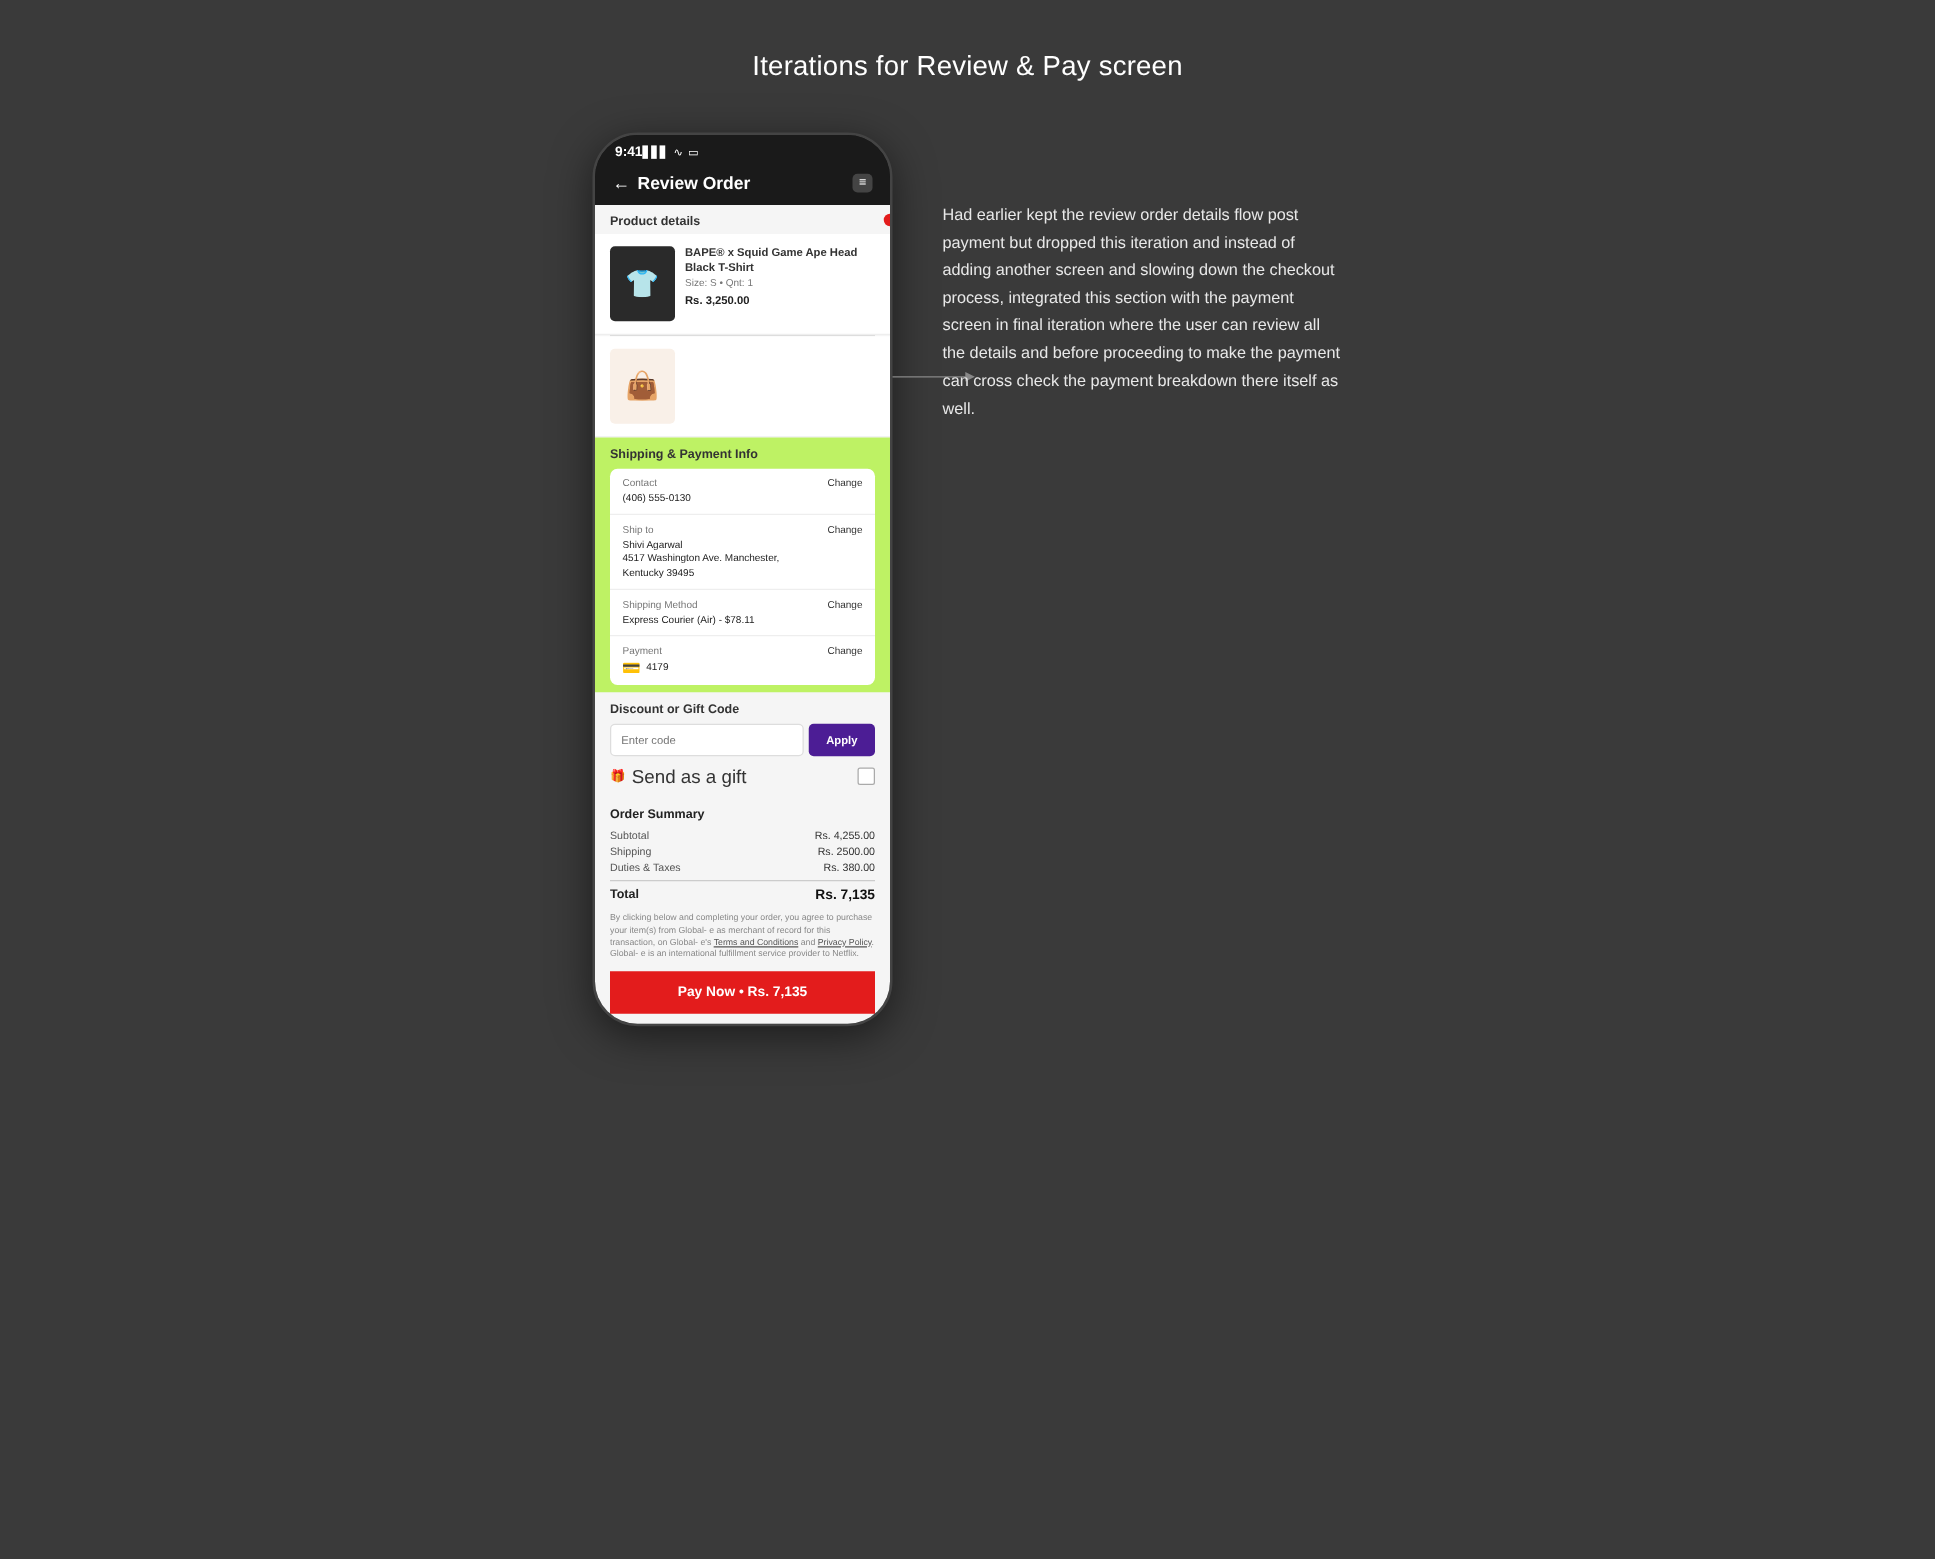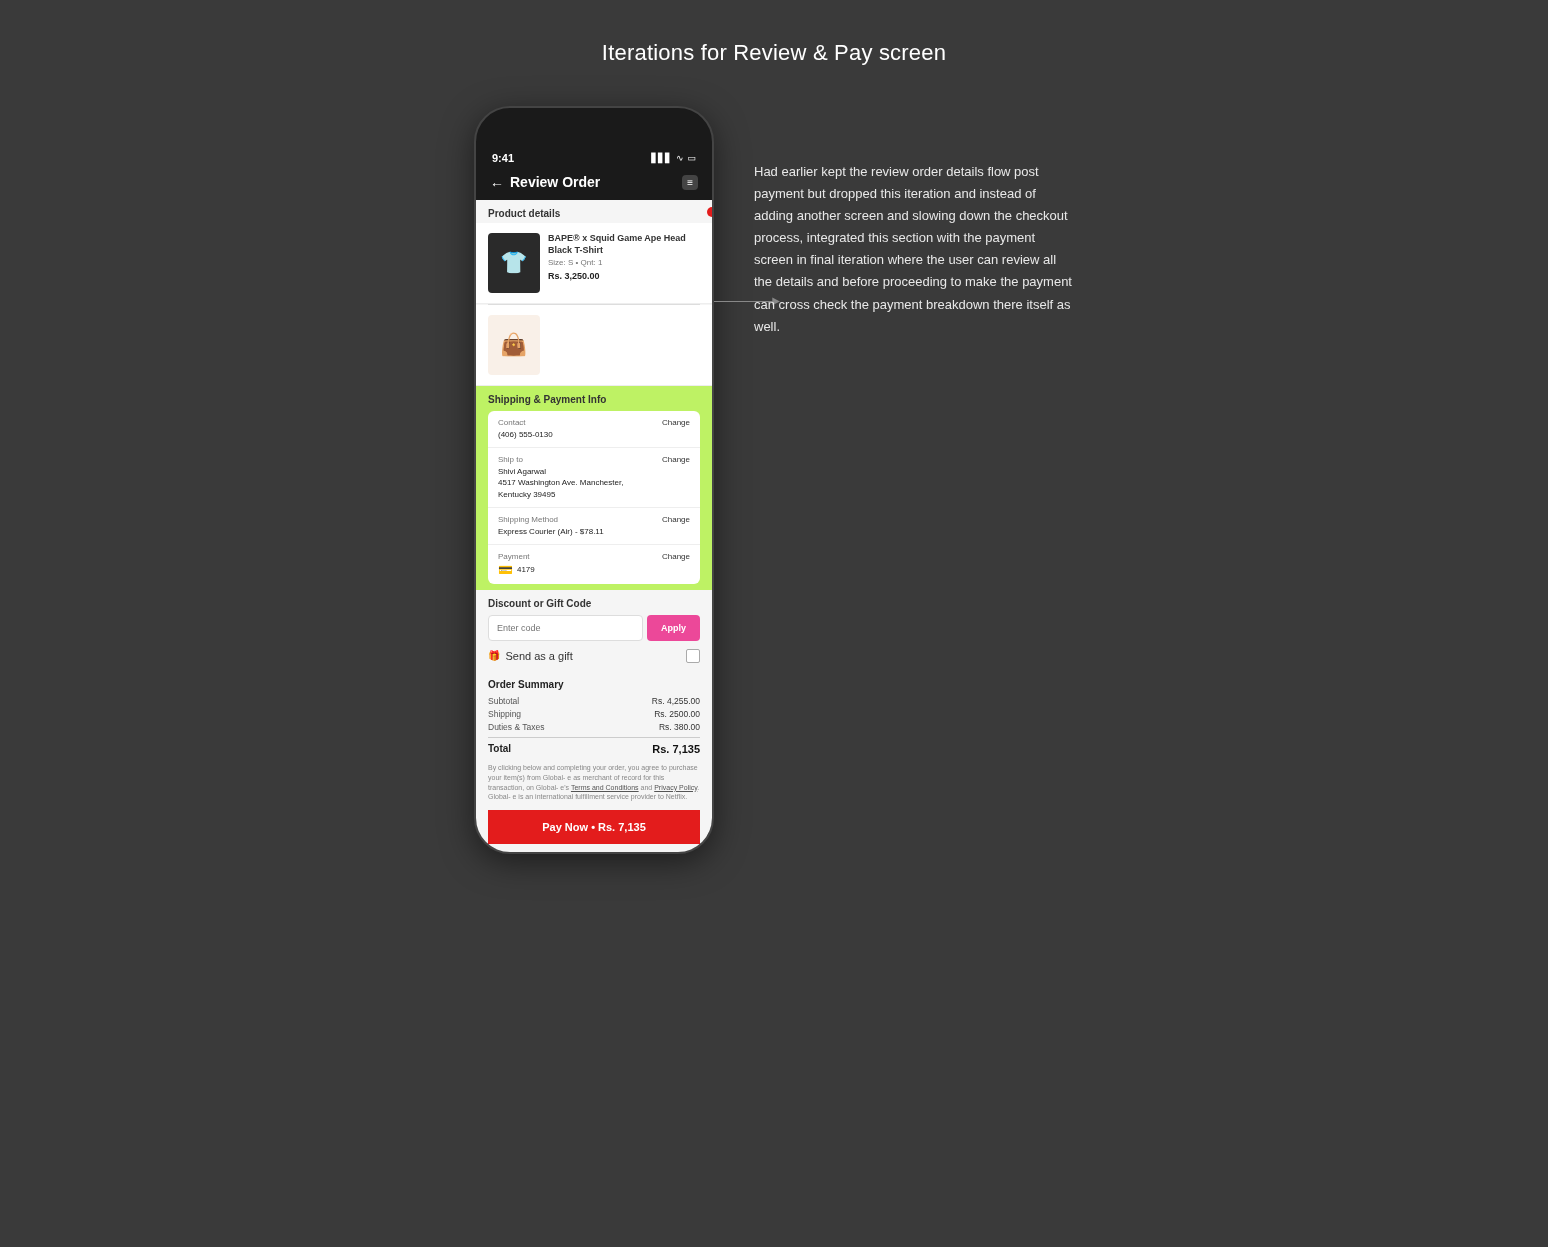--- a/index.html
+++ b/index.html
@@ -34,24 +34,22 @@
       background: #1a1a1a;
       border-radius: 36px;
       overflow: hidden;
       border: 2px solid #444;
       box-shadow: 0 8px 32px rgba(0,0,0,0.5);
       position: relative;
     }
     .phone-status-bar {
       background: #1a1a1a;
       display: flex;
-      justify-content: space-between;
       align-items: center;
       padding: 8px 16px 4px;
-      margin-top: 36px;
     }
     .status-time {
       color: #fff;
       font-size: 11px;
       font-weight: 600;
     }
     .status-icons {
       display: flex;
       gap: 4px;
       align-items: center;
@@ -228,21 +226,21 @@
       flex: 1;
       background: #fff;
       border: 1px solid #ddd;
       border-radius: 4px;
       padding: 7px 8px;
       font-size: 9px;
       color: #999;
       outline: none;
     }
     .apply-btn {
-      background: #ec4899;
+      background: #4c1d95;
       color: #fff;
       border: none;
       border-radius: 4px;
       padding: 7px 14px;
       font-size: 9px;
       font-weight: 600;
       cursor: pointer;
     }
     .gift-row {
       display: flex;
@@ -250,21 +248,21 @@
       justify-content: space-between;
       margin-top: 8px;
     }
     .gift-left {
       display: flex;
       align-items: center;
       gap: 5px;
     }
     .gift-icon { font-size: 10px; }
     .gift-text {
-      font-size: 11px;
+      font-size: 15px;
       color: #333;
     }
     .gift-checkbox {
       width: 14px;
       height: 14px;
       border: 1.5px solid #aaa;
       background: #fff;
       border-radius: 2px;
     }
     

